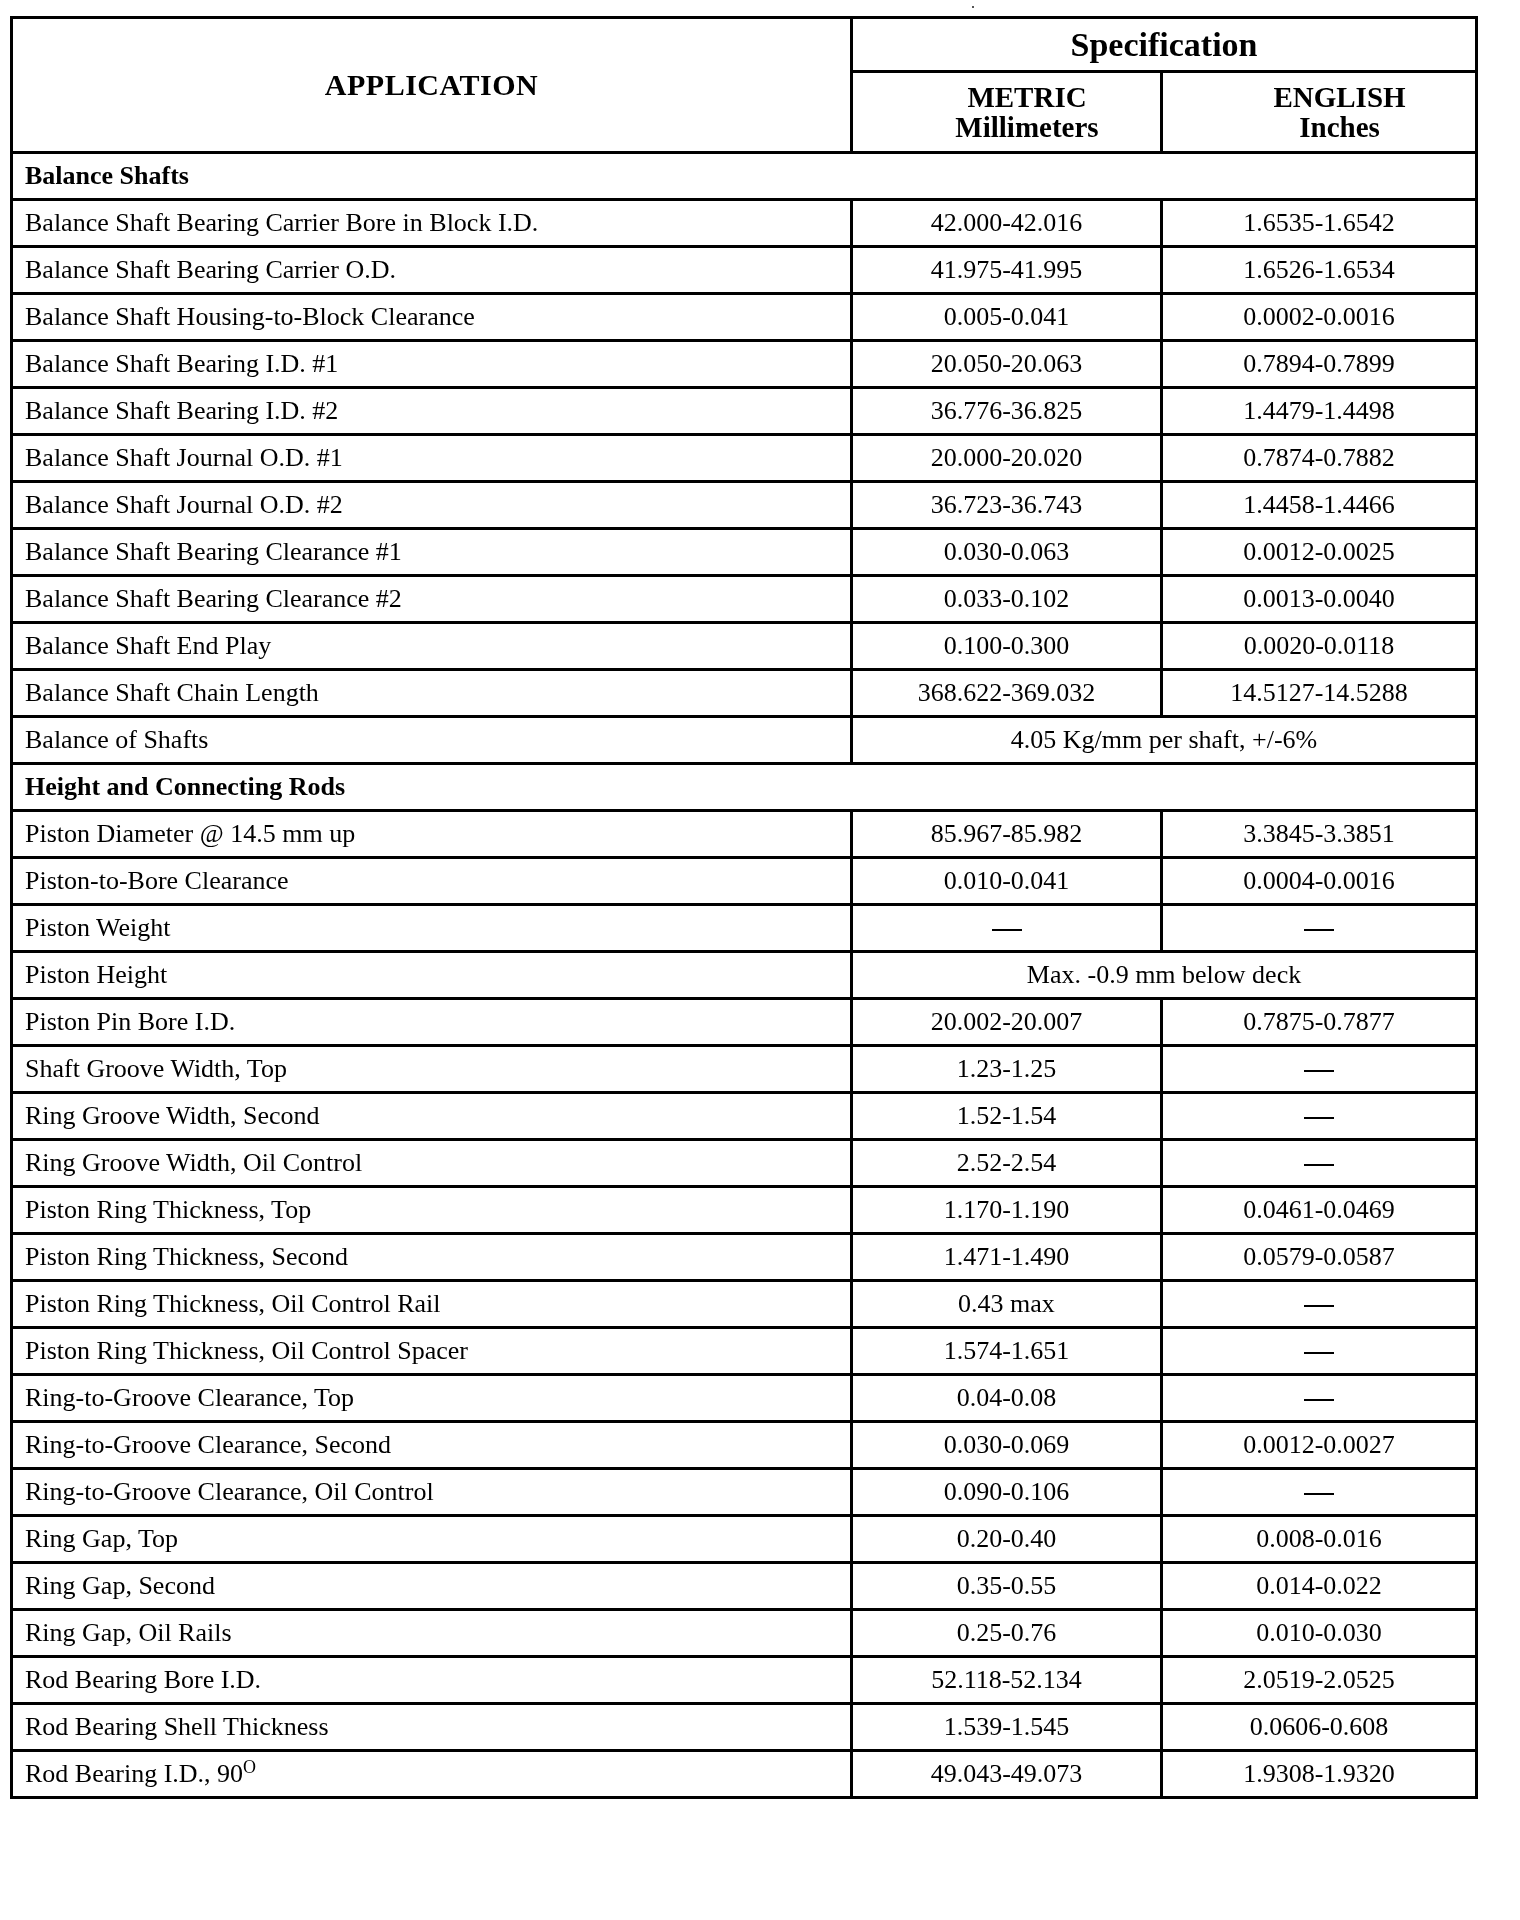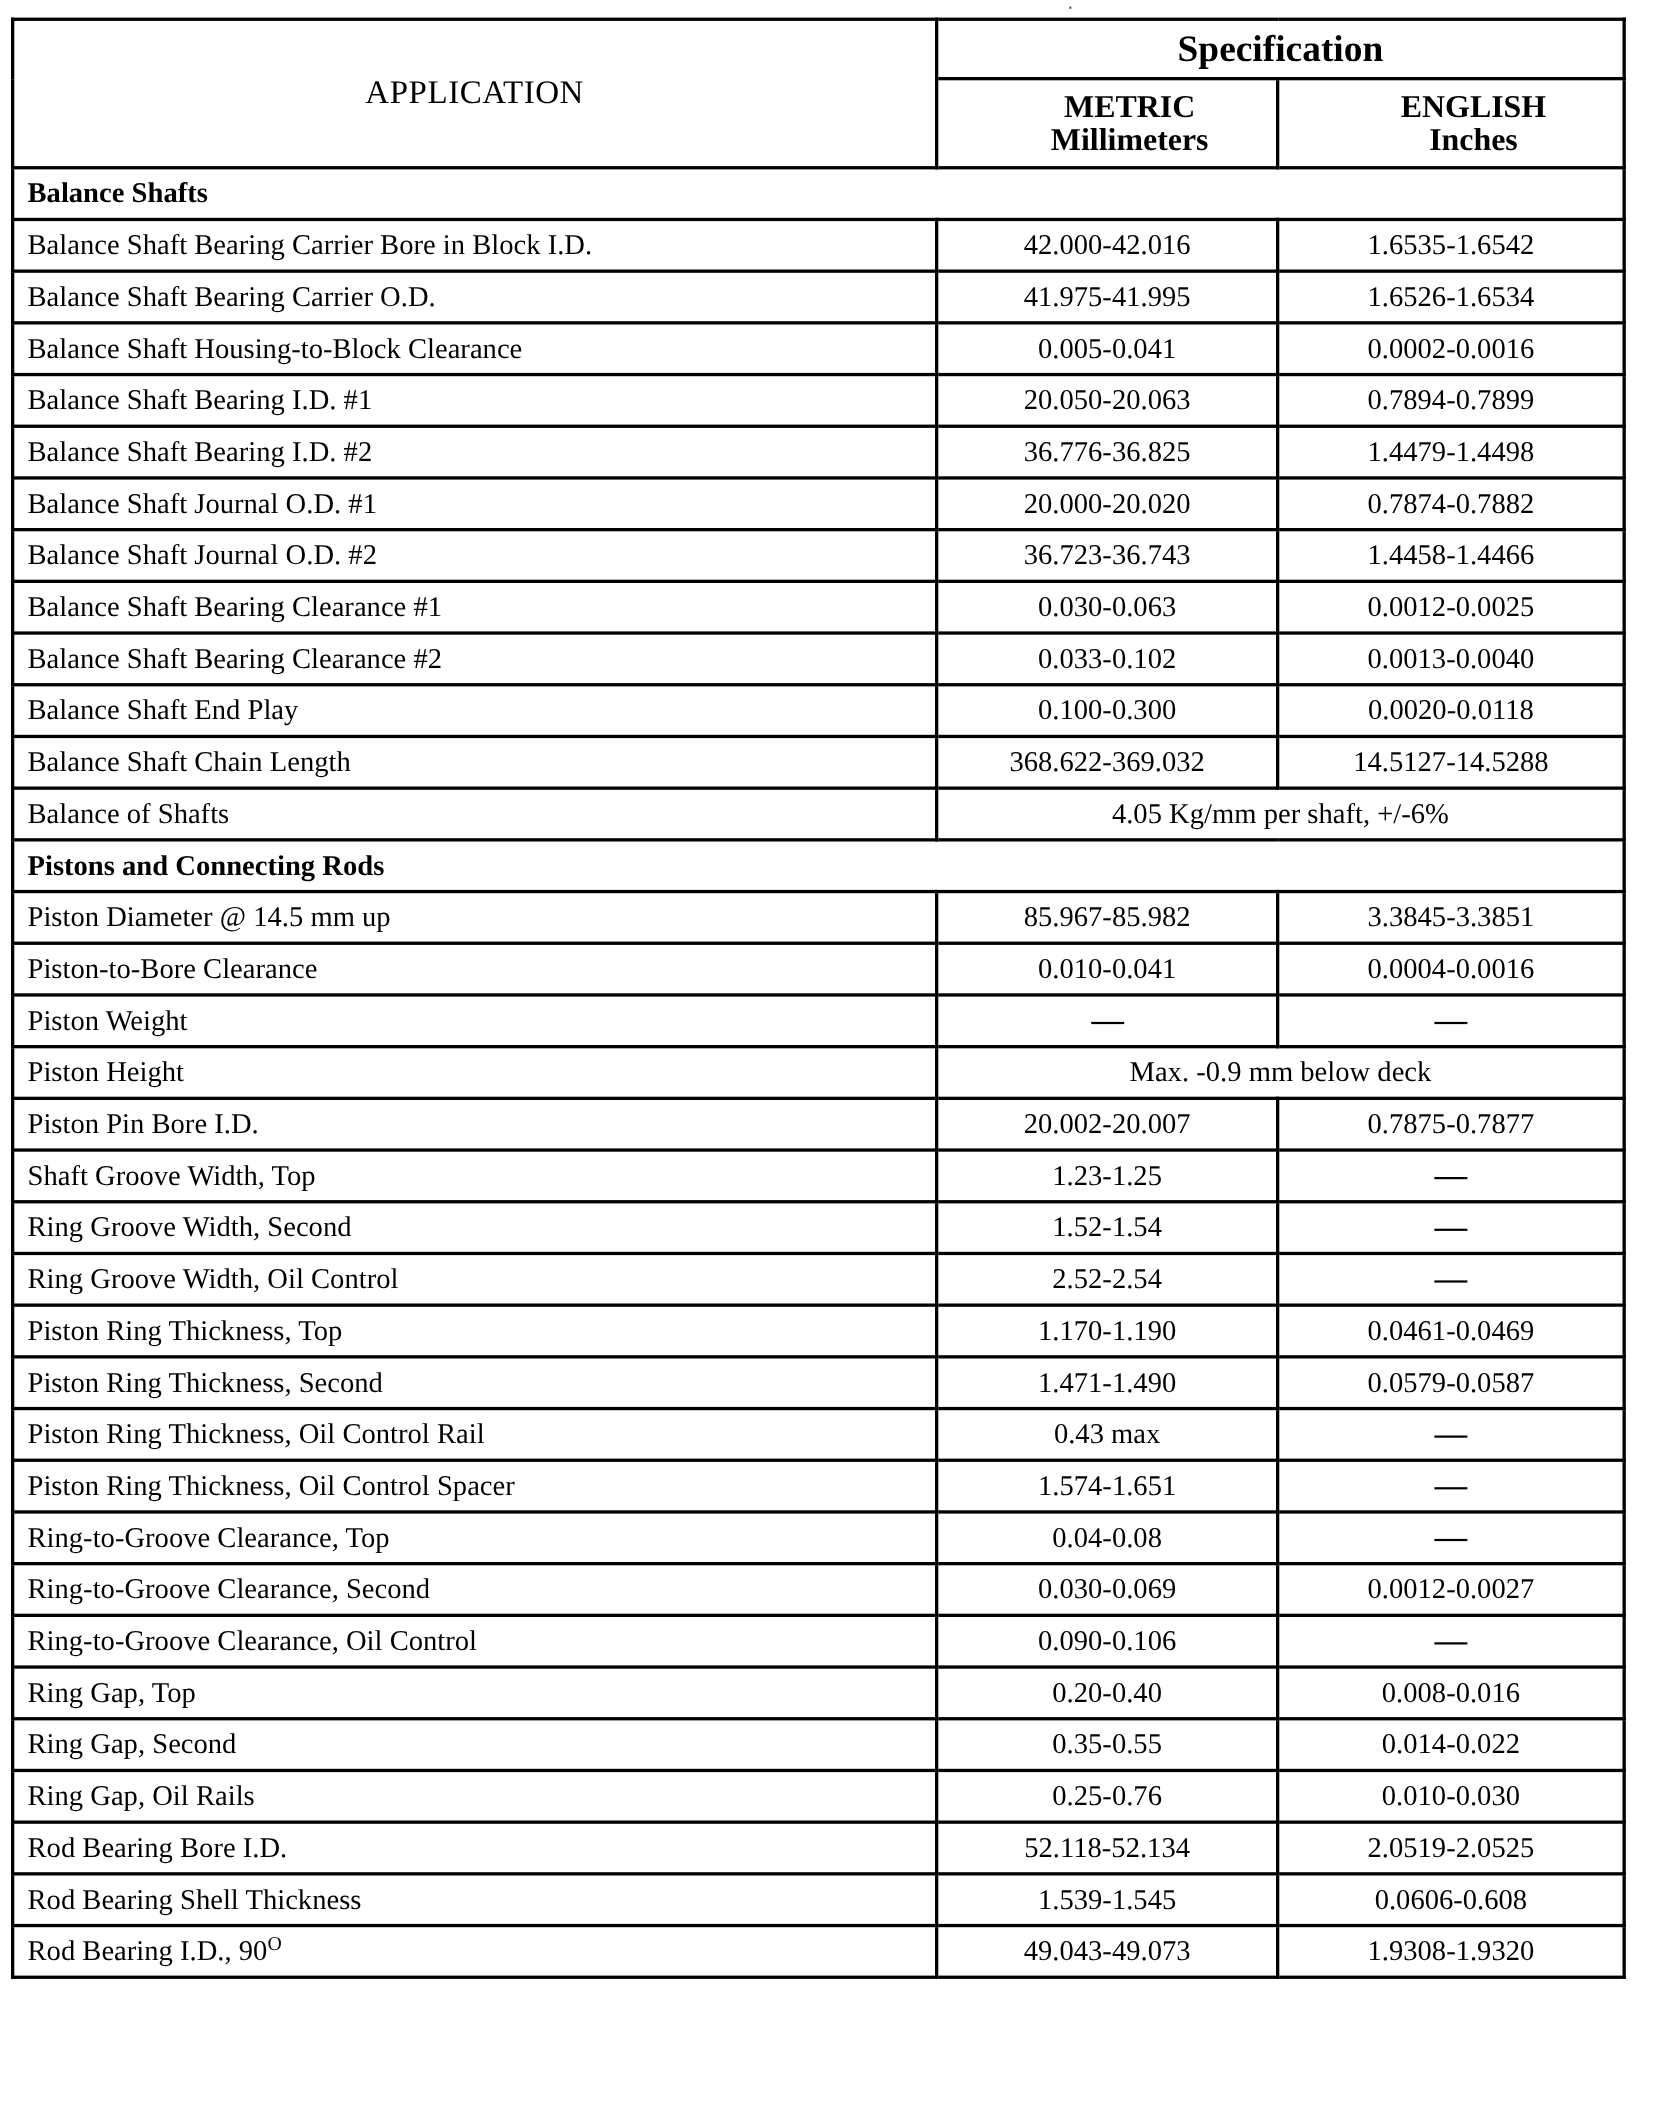--- a/index.html
+++ b/index.html
@@ -25,21 +25,21 @@
     }
     .spec-table td, .spec-table th {
       border: 3px solid #000;
       padding: 0;
     }
     .col-app { width: 840px; }
     .col-metric { width: 310px; }
     .col-english { width: 315px; }
 
     .h-app {
-      font-weight: normal;
+      font-weight: bold;
       font-size: 30px;
       text-align: center;
       vertical-align: middle;
       height: 132px;
       letter-spacing: 0.5px;
     }
     .h-spec {
       font-weight: bold;
       font-size: 34px;
       text-align: center;
@@ -183,21 +183,21 @@
       <tr class="row">
         <td class="app"><span>Balance Shaft Chain Length</span></td>
         <td class="val"><span>368.622-369.032</span></td>
         <td class="val"><span>14.5127-14.5288</span></td>
       </tr>
       <tr class="row">
         <td class="app"><span>Balance of Shafts</span></td>
         <td class="val" colspan="2">4.05 Kg/mm per shaft, +/-6%</td>
       </tr>
       <tr class="section">
-        <td colspan="3">Pistons and Connecting Rods</td>
+        <td colspan="3">Height and Connecting Rods</td>
       </tr>
       <tr class="row">
         <td class="app"><span>Piston Diameter @ 14.5 mm up</span></td>
         <td class="val"><span>85.967-85.982</span></td>
         <td class="val"><span>3.3845-3.3851</span></td>
       </tr>
       <tr class="row">
         <td class="app"><span>Piston-to-Bore Clearance</span></td>
         <td class="val"><span>0.010-0.041</span></td>
         <td class="val"><span>0.0004-0.0016</span></td>

